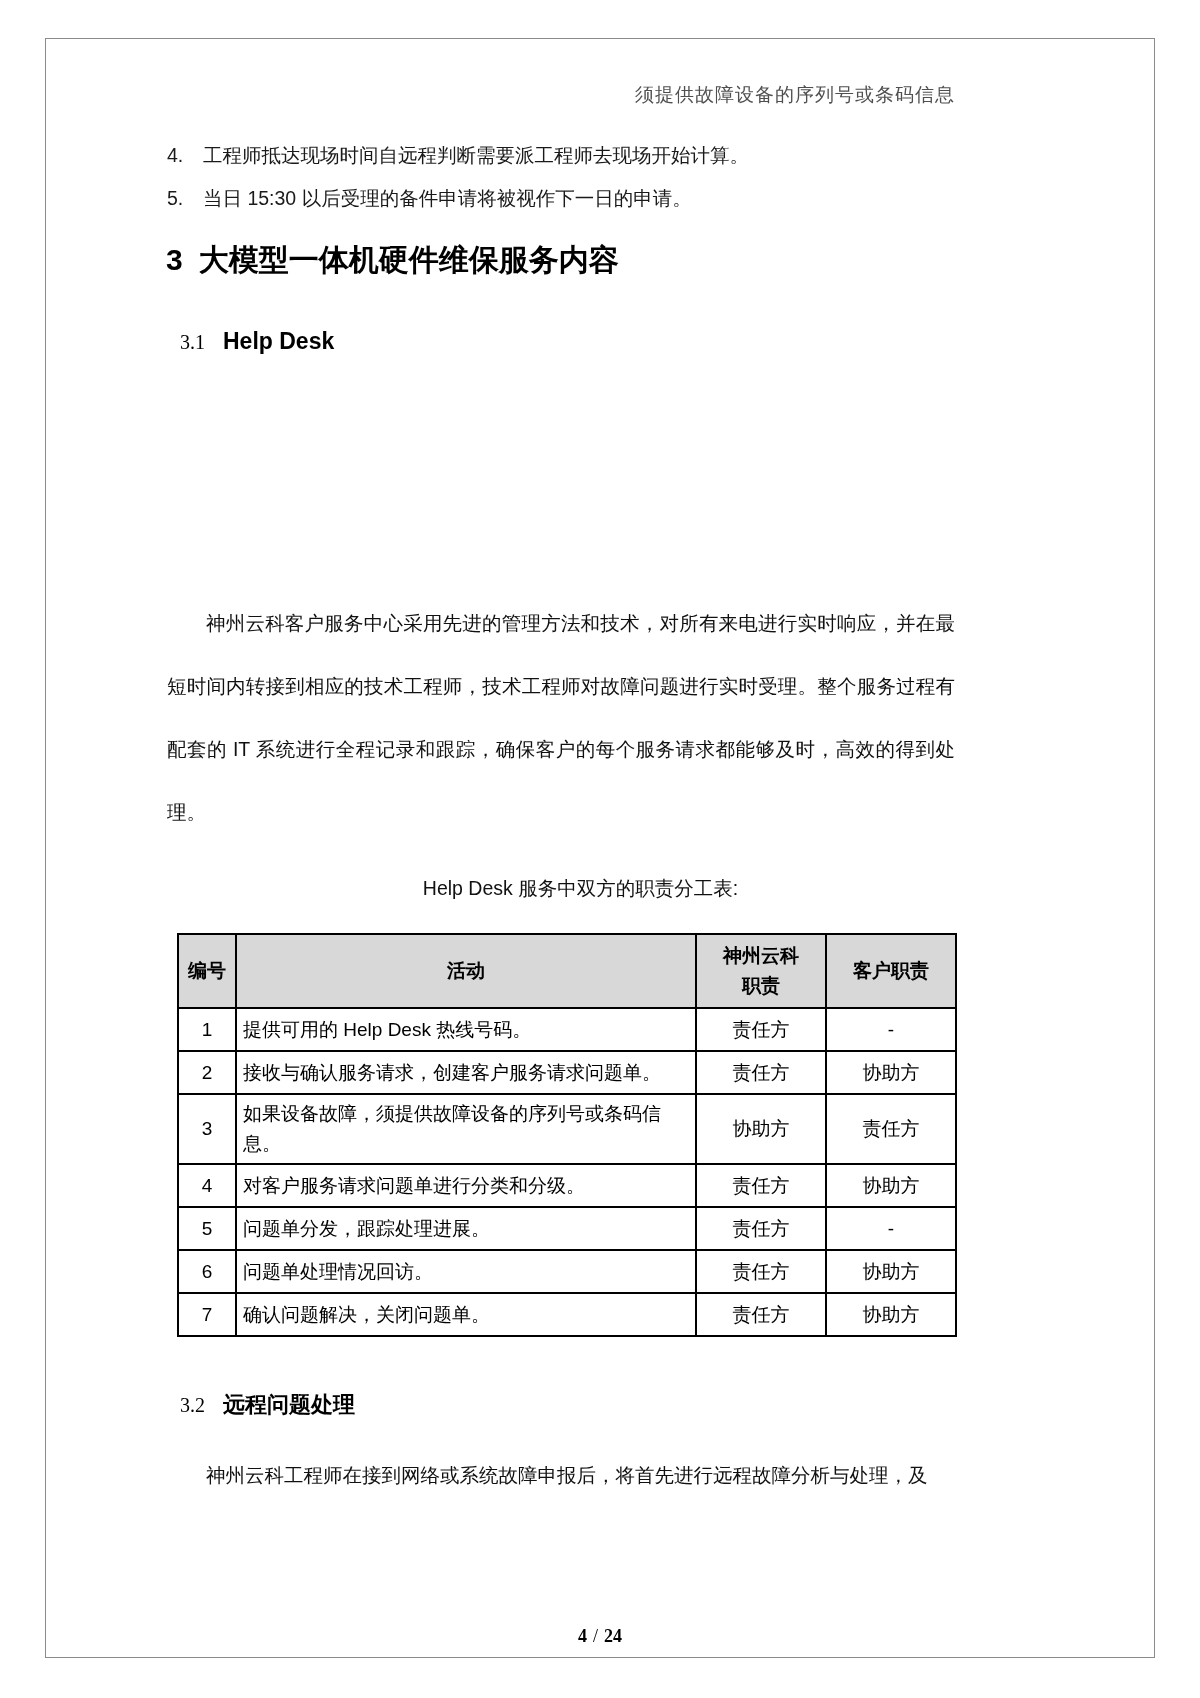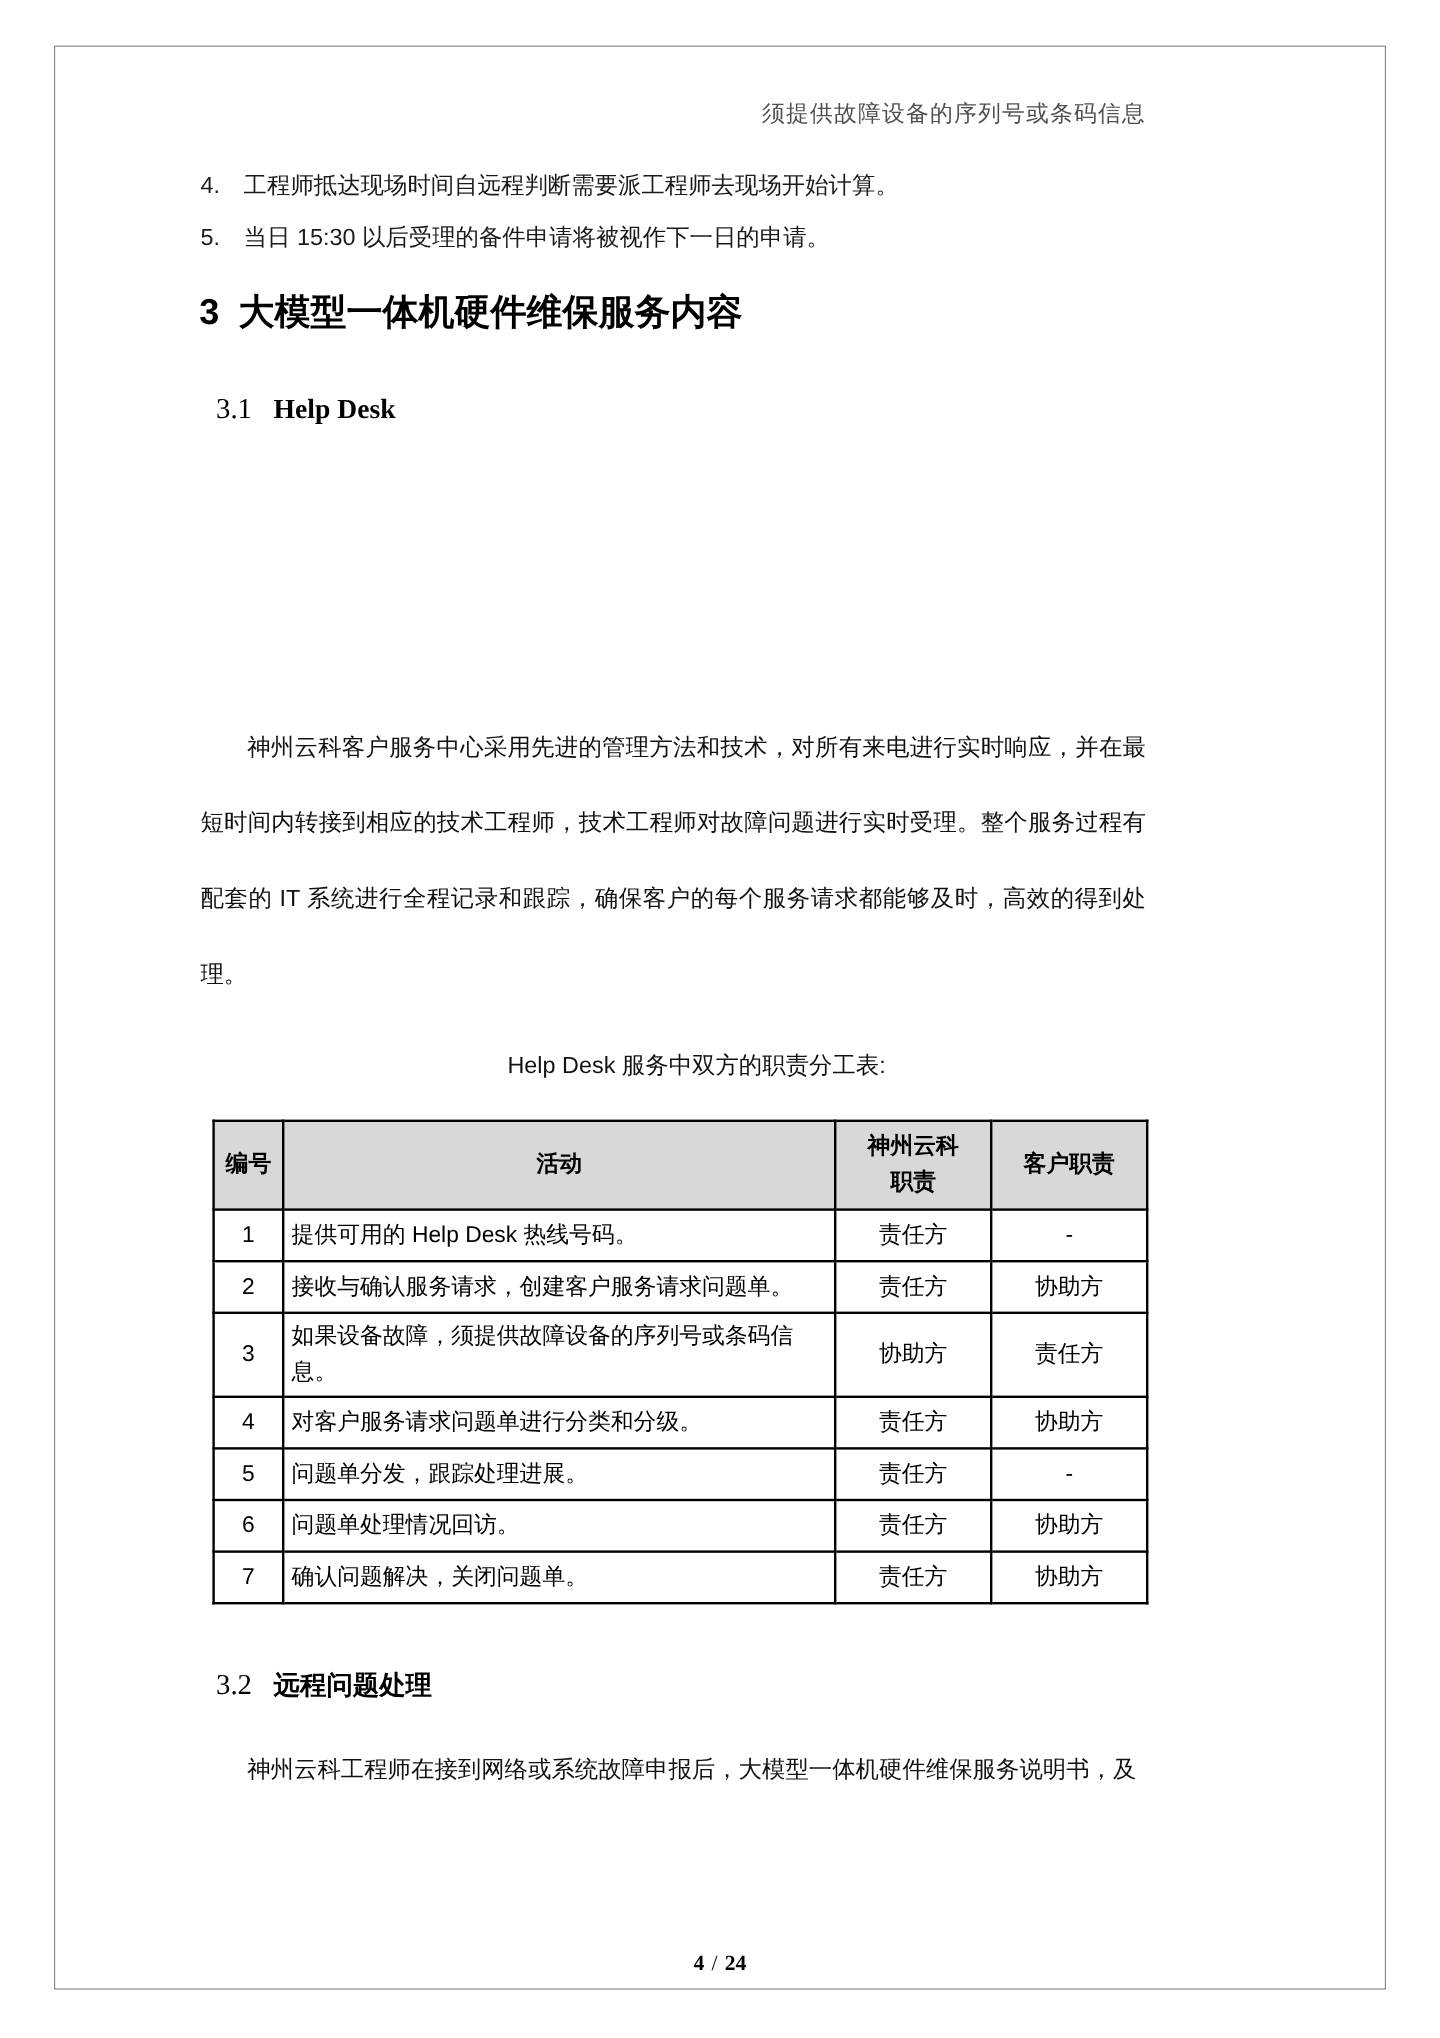--- a/index.html
+++ b/index.html
@@ -48,24 +48,24 @@
   .h1 .h-num { margin-right: 16px; }
 
   .h2 {
     position: absolute;
     left: 180px; width: 800px;
     color: #000;
   }
   .h2 .h-num {
     font-family: "Liberation Serif", serif;
     font-weight: 400;
-    font-size: 24px;
+    font-size: 20px;
     margin-right: 18px;
   }
-  .h2 .h-title { font-weight: bold; font-size: 23px; font-family: Liberation Serif, serif; }
+  .h2 .h-title { font-weight: bold; font-size: 23px; }
   .h2-31 { top: 328px; }
   .h2-32 { top: 1390px; }
   .h2-32 .h-title { font-size: 22px; }
 
   .para {
     position: absolute;
     left: 167px; width: 788px;
     font-size: 19.5px;
     color: #111;
     text-align: justify;
@@ -210,19 +210,19 @@
         <td class="cell-vendor">责任方</td>
         <td class="cell-cust">协助方</td>
       </tr>
     </tbody>
   </table>
 
   <div class="h2 h2-32">
     <span class="h-num">3.2</span><span class="h-title">远程问题处理</span>
   </div>
 
-  <div class="para p3">神州云科工程师在接到网络或系统故障申报后，大模型一体机硬件维保服务说明书，及</div>
+  <div class="para p3">神州云科工程师在接到网络或系统故障申报后，将首先进行远程故障分析与处理，及</div>
 
   <div class="doc-footer">
     <span>4</span><span class="sep">/</span><span>24</span>
   </div>
 
 </div>
 
 </body></html>

